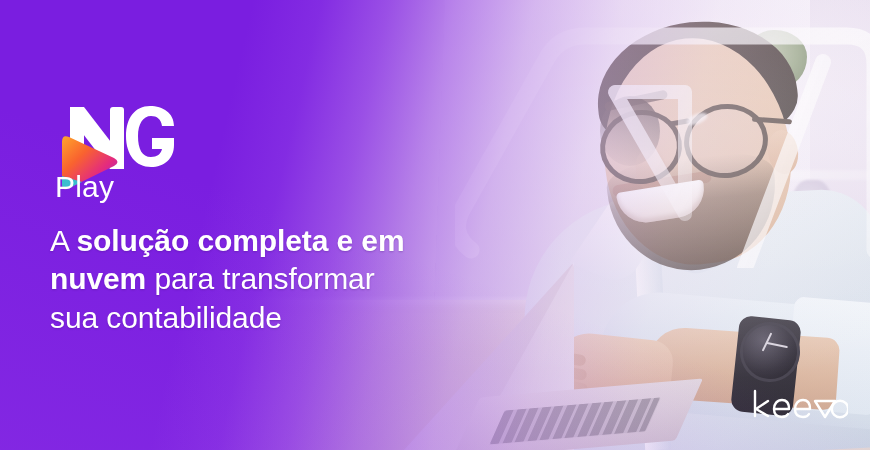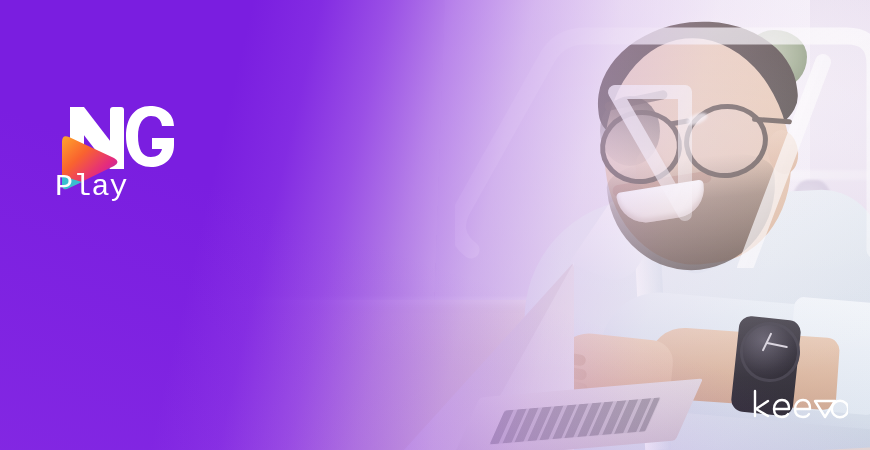--- a/index.html
+++ b/index.html
@@ -4,21 +4,20 @@
 <style>
   html,body{margin:0;padding:0;background:#fff;}
   body{font-family:"Liberation Sans","DejaVu Sans",sans-serif;}
 
   .banner{
     position:relative;
     width:870px;height:450px;
     overflow:hidden;
     background:#14532d;
     isolation:isolate;
-    font-family:Liberation Mono, monospace;
   }
 
   
   .photo{position:absolute;inset:0;overflow:hidden;}
 
   
   .wall{
     position:absolute;inset:0;
     background:
       radial-gradient(120% 90% at 78% 18%, #f4eef8 0%, #e6dcee 38%, #d9cde7 62%, #cdbfe0 100%);
@@ -388,20 +387,25 @@
                C105 12 109 15 110 22 Z" fill="#ffffff"></path>
 
       <g>
         <path d="M10 38 L10 80 Q10 88 17 84 L62 62 Q69 58 62 54 L17 33 Q10 30 10 38 Z" fill="url(#playg)"></path>
         <path d="M10 72 L10 80 Q10 88 17 84 L30 78 Z" fill="#2fc4d6" opacity="0.95"></path>
       </g>
     </svg>
   </div>
   <div class="logo-word">Play</div>
 
+  <div class="headline">
+    <span class="l"><span class="reg">A </span><b>solução completa e em</b></span>
+    <span class="l"><b>nuvem</b><span class="reg"> para transformar</span></span>
+    <span class="l"><span class="reg">sua contabilidade</span></span>
+  </div>
 
   <div class="keevo">
     <svg width="96" height="34" viewBox="0 0 96 34" xmlns="http://www.w3.org/2000/svg">
       <g fill="none" stroke="#ffffff" stroke-width="2.4" stroke-linecap="round" stroke-linejoin="round">
 
         <path d="M3 3 L3 28"></path>
         <path d="M16 13 L4 21 L16 28"></path>
 
         <path d="M22 21 L37 21 C37 14 34 12 30 12 C25 12 22 16 22 21 C22 26 25 29 30 29 C33 29 35 28 36 26"></path>
 

